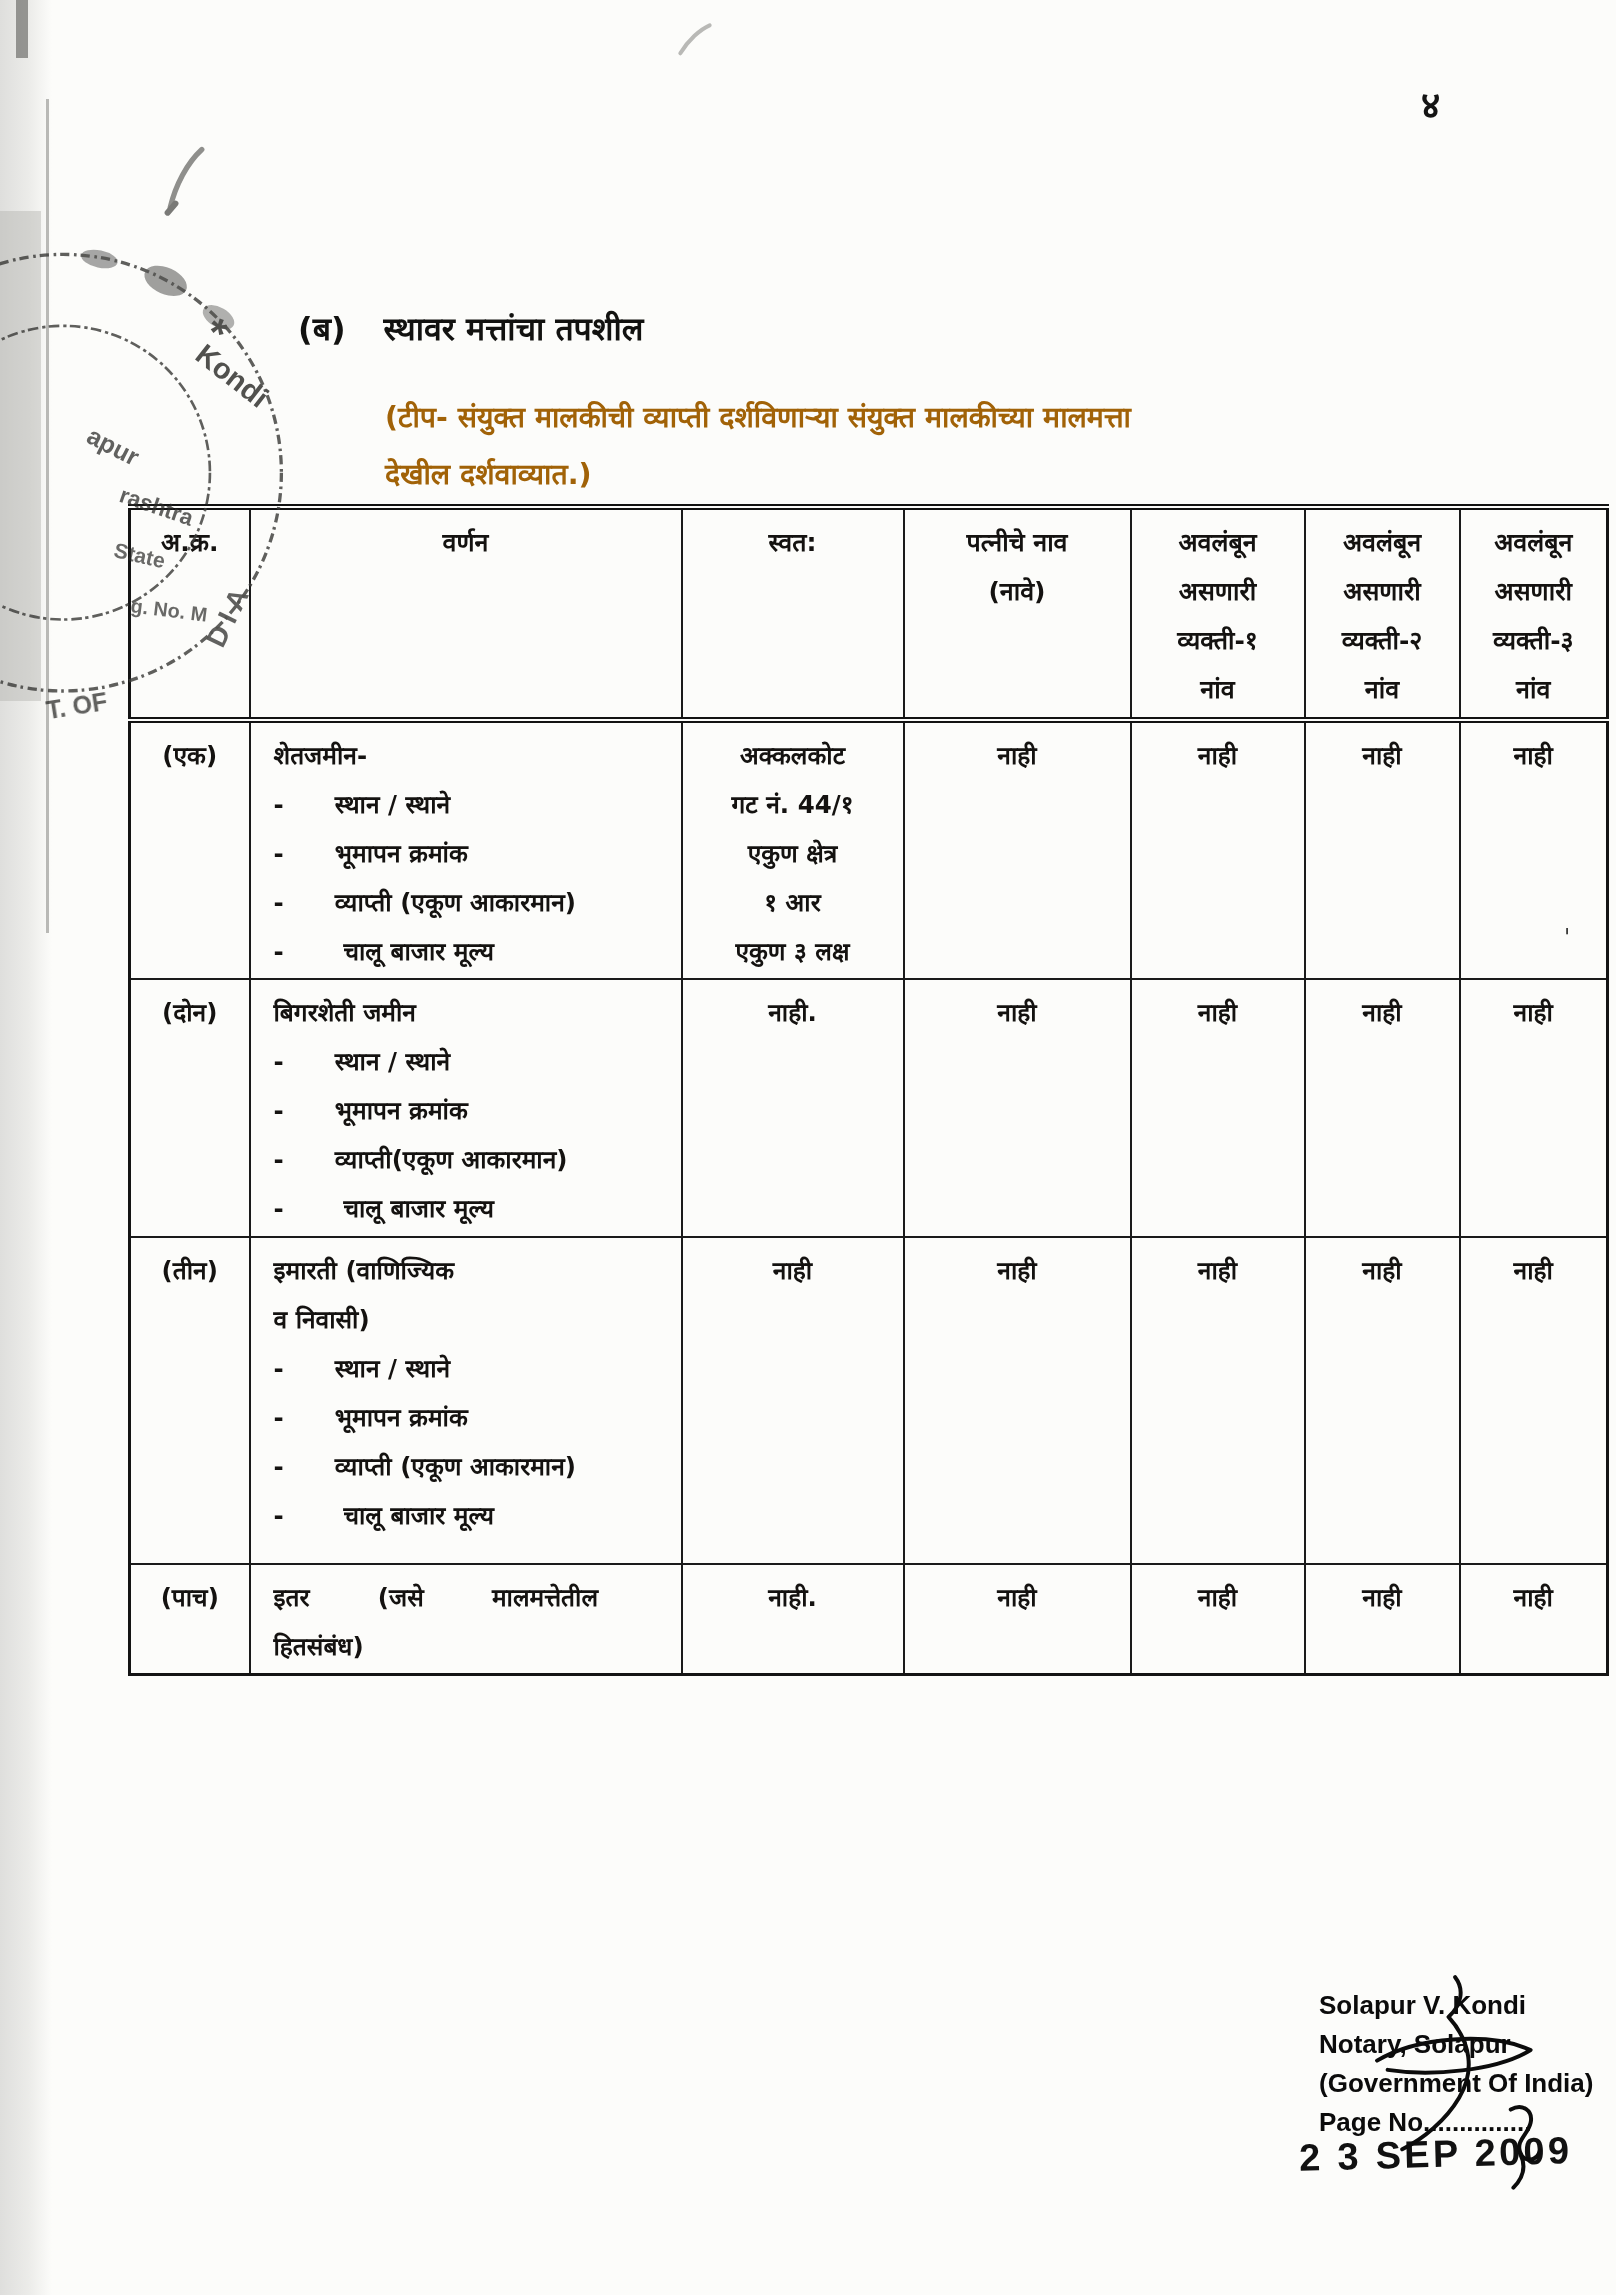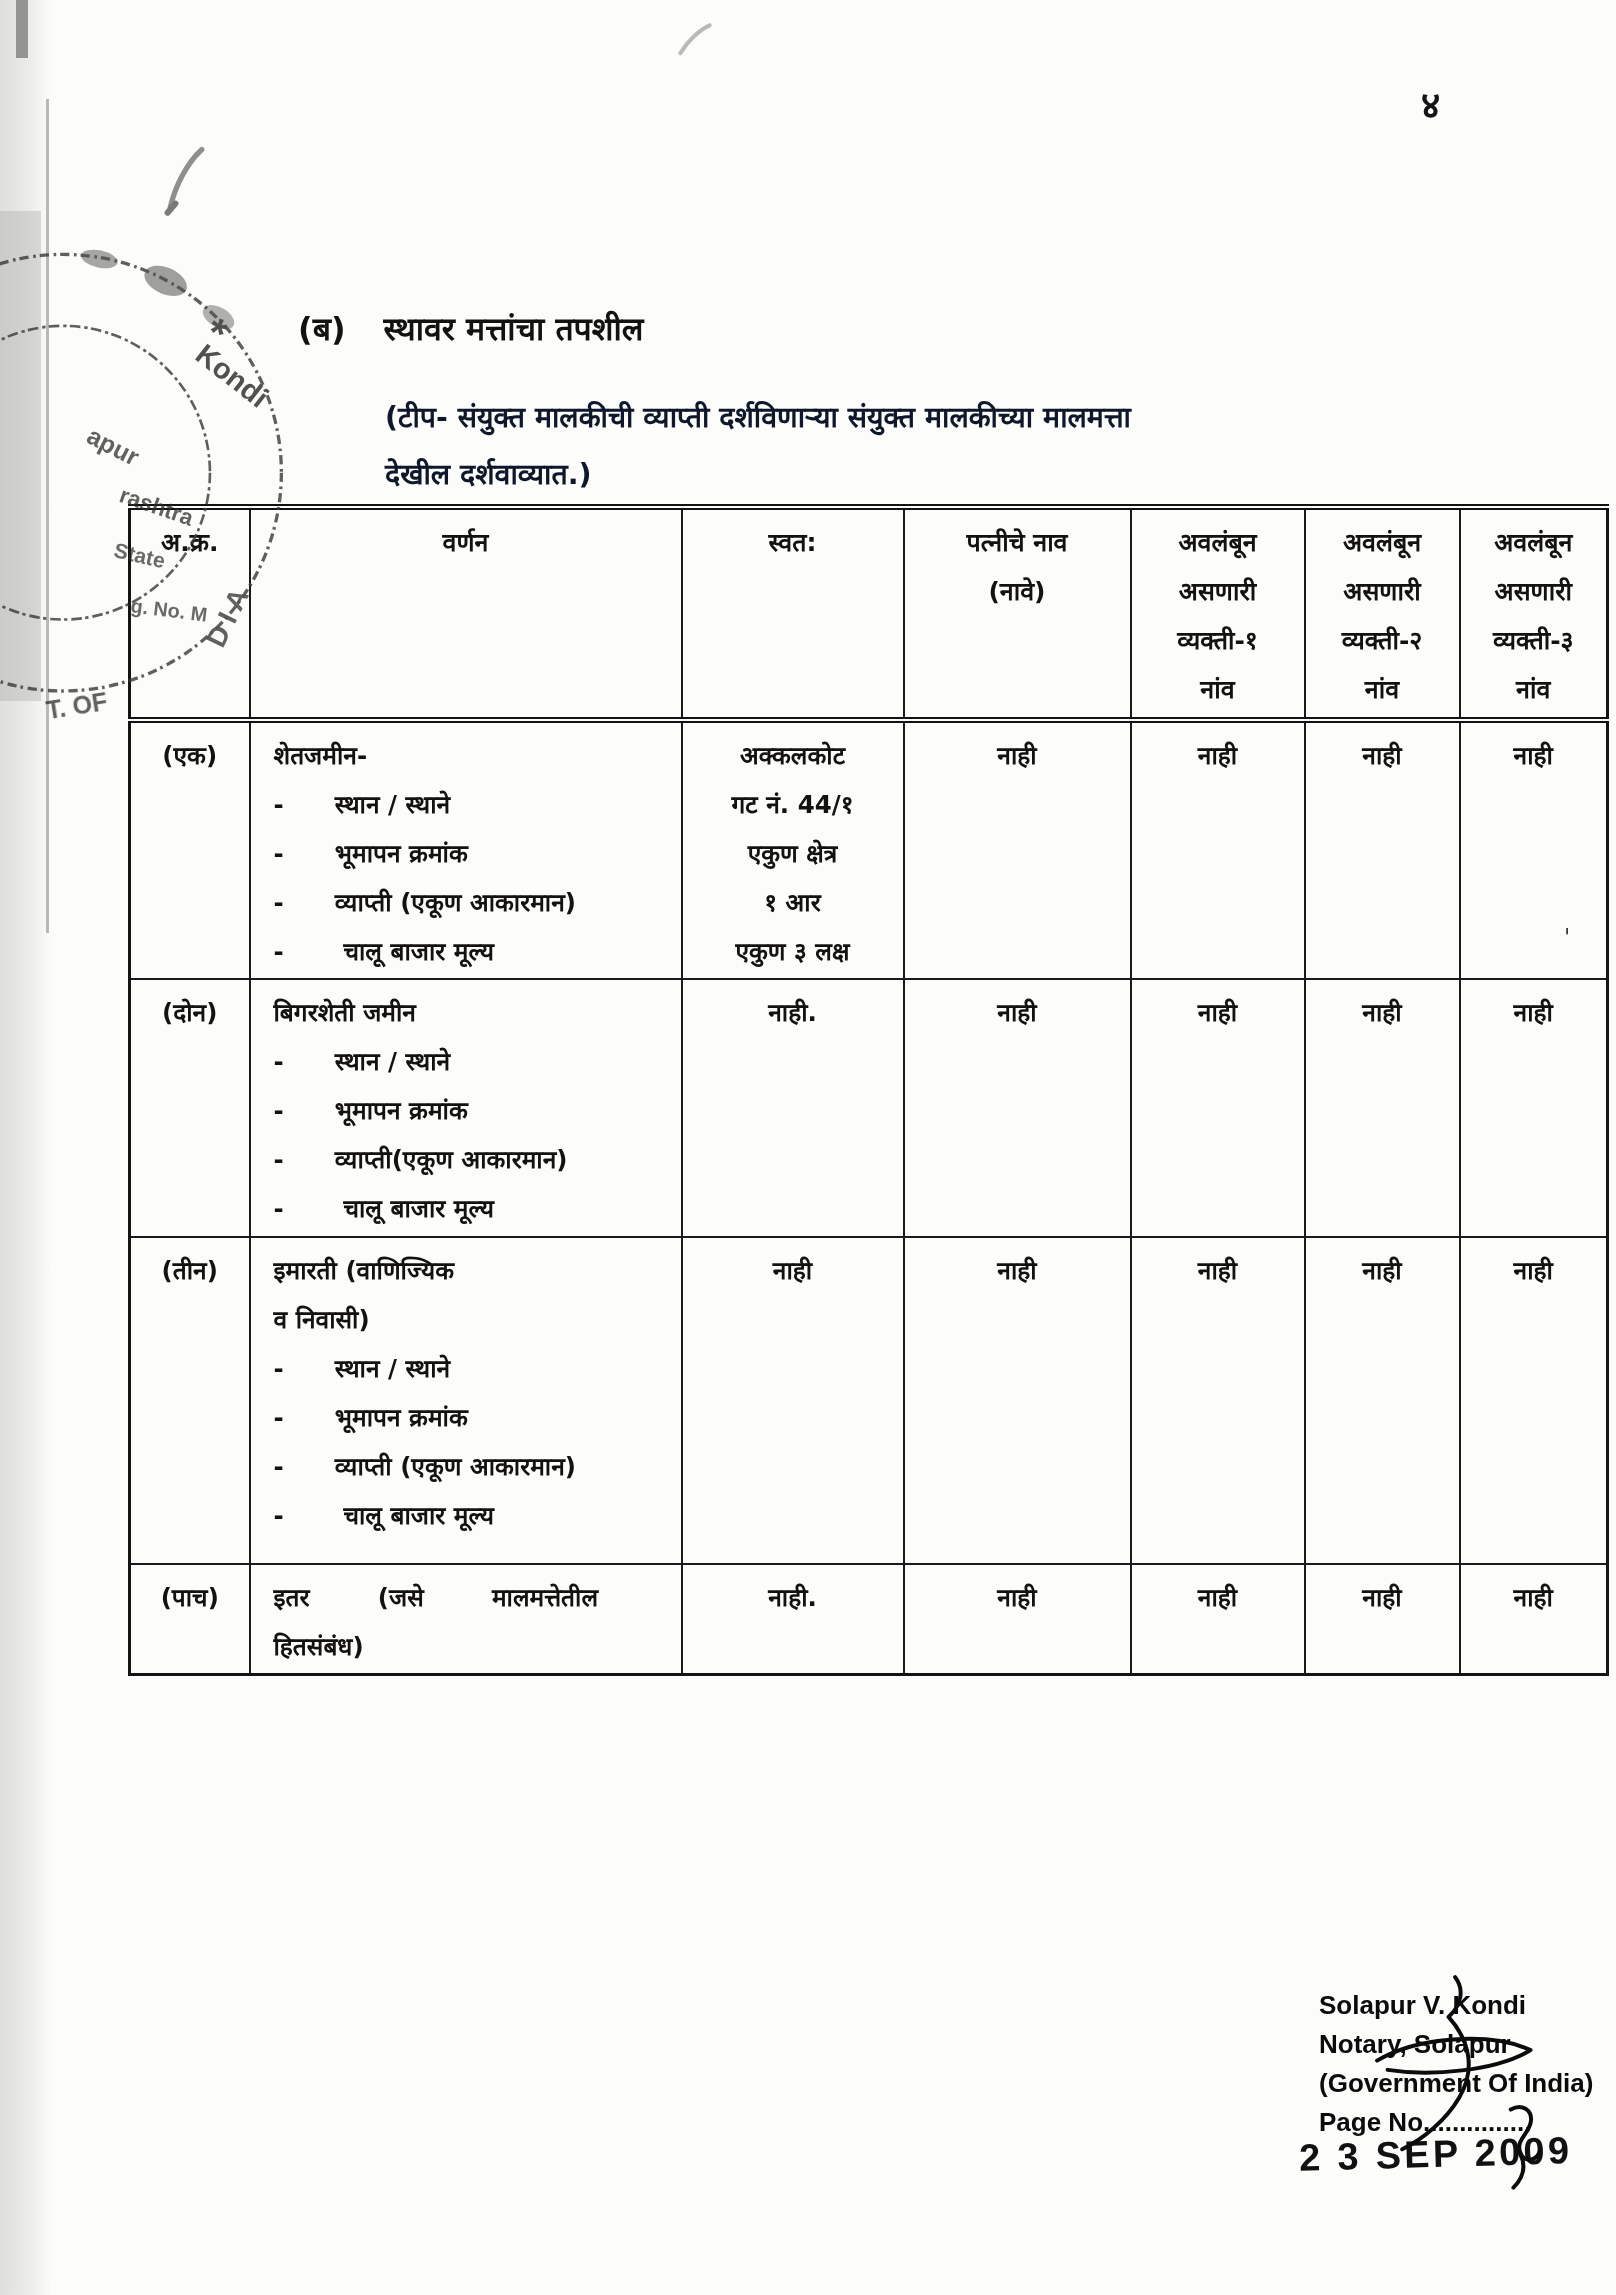--- a/index.html
+++ b/index.html
@@ -17,21 +17,21 @@
   .edge-line{position:absolute;left:46px;top:99px;width:2.6px;height:834px;background:#8d8d8a;opacity:.6;}
   .top-left-smudge{position:absolute;left:16px;top:0;width:12px;height:58px;background:#6f6f6c;opacity:.7;}
   .stray-apostrophe{position:absolute;left:1564px;top:924px;font-size:22.5px;color:#3c3c3a;}
   
   .page-number{position:absolute;left:1421px;top:78px;font-size:37px;font-weight:bold;color:#141414;}
   
   .heading{position:absolute;left:298px;top:306px;display:flex;gap:38px;
     font-size:32px;font-weight:bold;white-space:pre;color:#121210;}
   
   .note{position:absolute;left:385px;top:389px;width:1086px;
-    font-size:28.5px;font-weight:bold;line-height:57px;white-space:pre-wrap;color:#0f172a;}
+    font-size:28.5px;font-weight:bold;line-height:57px;white-space:pre-wrap;color:#a16207;}
   
   table.assets{position:absolute;left:128px;top:504px;width:1477px;
     border-collapse:collapse;table-layout:fixed;
     border:3.3px solid #141414;}
   .assets th,.assets td{
     border:2px solid #1a1a1a; vertical-align:top;
     font-size:24.5px;font-weight:bold;line-height:49px;color:#141210;
     white-space:pre-wrap;padding:8px 4px 2.6px 4px;text-align:center;overflow:hidden;}
   .assets thead th{border-top:6px double #121212;border-bottom:6px double #121212;font-size:25px;}
   .assets tr.hdr{height:191px;}

